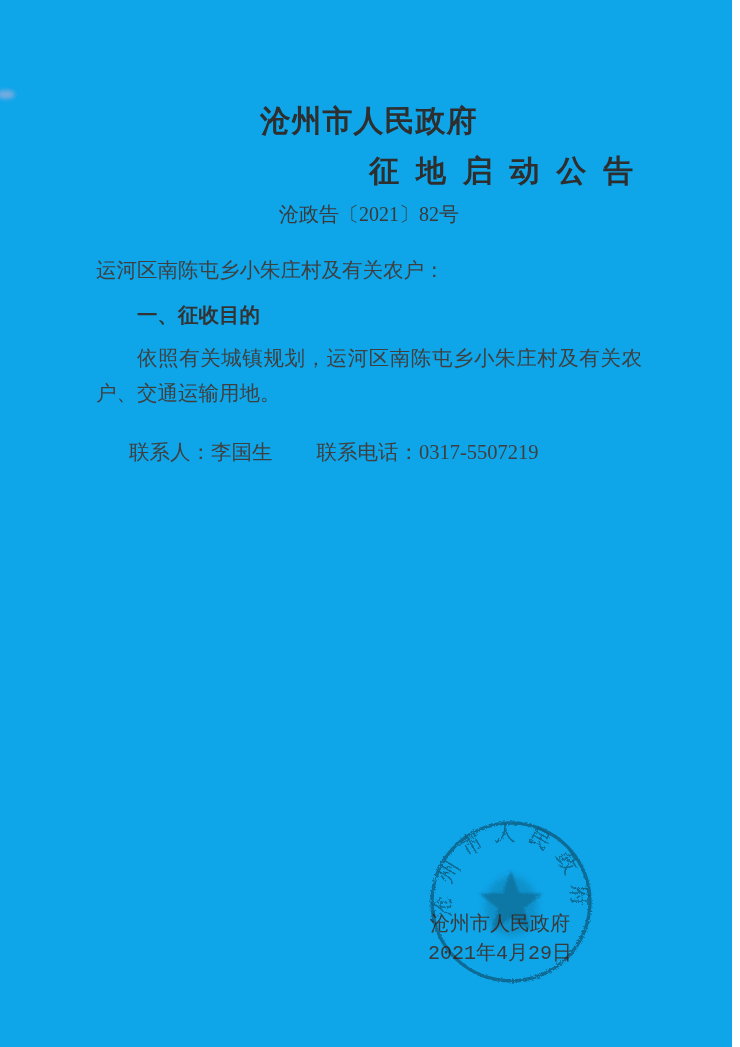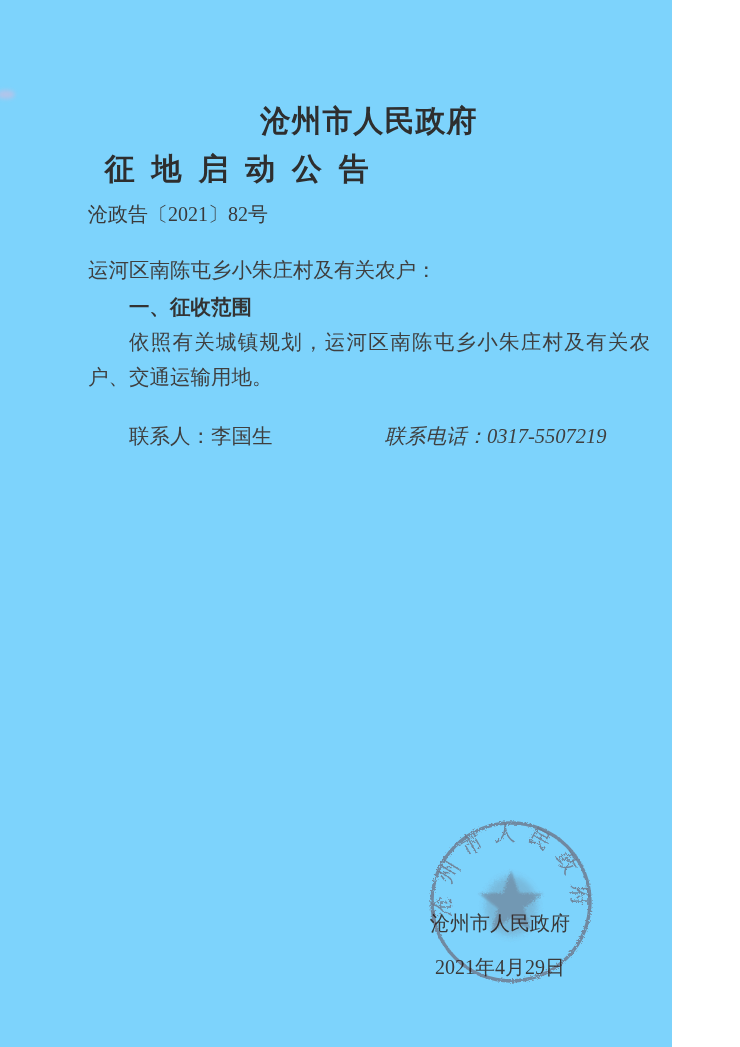--- a/index.html
+++ b/index.html
@@ -1,20 +1,20 @@
 <!DOCTYPE html>
 <html><head>
 <meta charset="utf-8">
 <style>
   html, body { margin: 0; padding: 0; background: #ffffff; }
   .page {
     position: relative;
-    width: 672px;
+    width: 732px;
     height: 1047px;
-    background: #7dd3fc;
+    background: #0ea5e9;
     overflow: hidden;
     font-family: "Liberation Serif", "DejaVu Serif", serif;
     color: #3f3f3f;
   }
   .doc {
     position: absolute;
     left: 88px;
     top: 104px;
     width: 562px;
   }
@@ -25,73 +25,71 @@
     font-weight: bold;
     text-align: center;
     letter-spacing: 1px;
     color: #2e2e2e;
   }
   .subtitle {
     margin: 16px 0 0 0;
     font-size: 30px;
     line-height: 34px;
     font-weight: bold;
-    text-align: left;
+    text-align: right;
     letter-spacing: 0.56em;
     text-indent: 0.56em;
     color: #2e2e2e;
-    font-family: Liberation Mono, monospace;
   }
   .docno {
     margin-top: 14px;
     font-size: 20px;
     line-height: 24px;
-    text-align: left;
+    text-align: center;
     color: #3a3a3a;
   }
   .bodytext {
     margin-top: 27px;
     font-size: 20.5px;
     line-height: 35.8px;
     text-align: justify;
     color: #3f3f3f;
   }
   .bodytext p, .bodytext h3 {
-    margin: 0;
+    margin: 8px;
     padding: 0;
   }
   .indent { text-indent: 2em; }
   .sec {
     font-family: "Liberation Sans", "DejaVu Sans", sans-serif;
     font-size: 20.5px;
     font-weight: bold;
     color: #333333;
     text-indent: 2em;
   }
   .contact {
     margin-top: 23px;
     padding-left: 41px;
     font-size: 20.5px;
     line-height: 35.8px;
     display: flex;
     align-items: baseline;
-    gap: 36px;
   }
-  .contact .phone-pair { margin-left: 76px; font-style: italic; }
+  .contact .phone-pair { margin-left: 44px; }
   .signature {
     position: absolute;
     left: 389px;
     top: 911px;
     width: 222px;
     text-align: center;
     font-size: 20px;
     line-height: 24px;
     color: #3a3a3a;
   }
-  .signature .sig-date { margin-top: 20px; }
+  .signature .sig-date { margin-top: 7px; font-family: Liberation Mono, monospace; }
   .seal {
     position: absolute;
     left: 427px;
     top: 816px;
     width: 168px;
     height: 172px;
     opacity: 0.78;
     mix-blend-mode: multiply;
     pointer-events: none;
   }
@@ -115,21 +113,21 @@
   <div class="smudge"></div>
 
   <div class="doc">
     <h1 class="title">沧州市人民政府</h1>
     <h2 class="subtitle">征地启动公告</h2>
     <div class="docno">沧政告〔2021〕82号</div>
 
     <div class="bodytext">
       <p>运河区南陈屯乡小朱庄村及有关农户：</p>
 
-      <h3 class="sec">一、征收范围</h3>
+      <h3 class="sec">一、征收目的</h3>
 
       <p class="indent">依照有关城镇规划，运河区南陈屯乡小朱庄村及有关农户、交通运输用地。</p>
 
 
     </div>
 
     <div class="contact">
       <span class="person-pair"><span>联系人：</span><span>李国生</span></span>
       <span class="phone-pair"><span>联系电话：</span><span>0317-5507219</span></span>
     </div>

